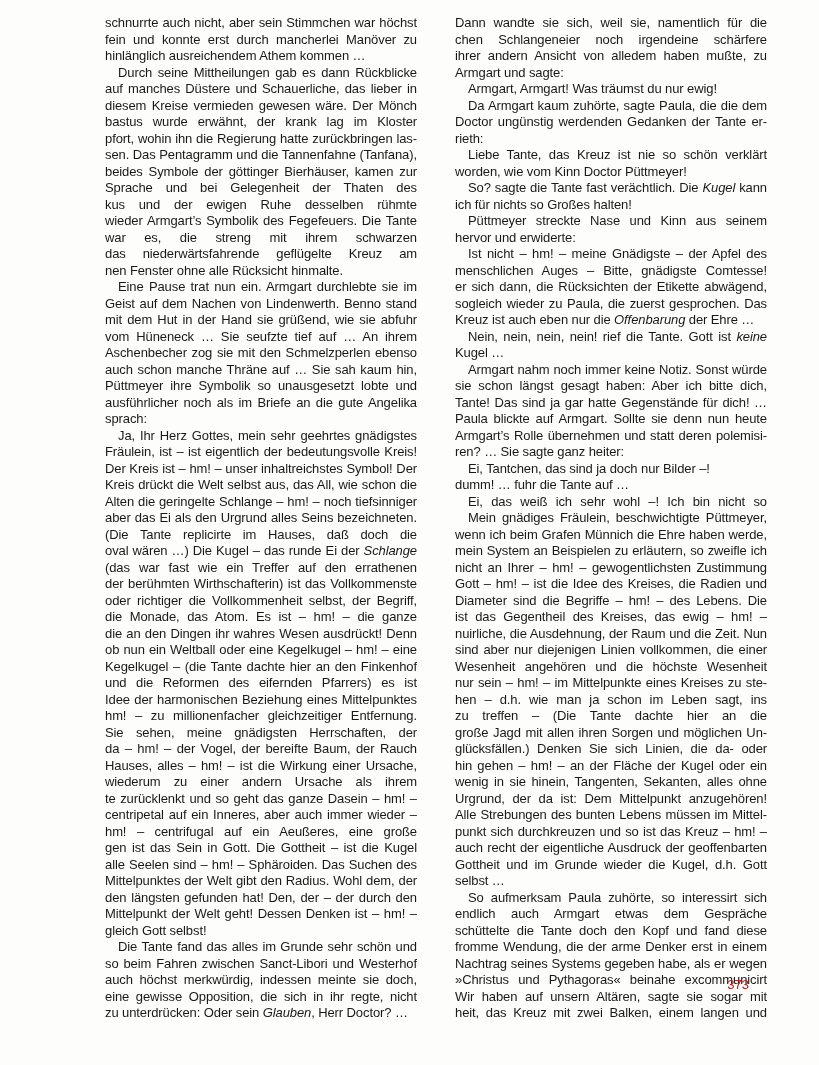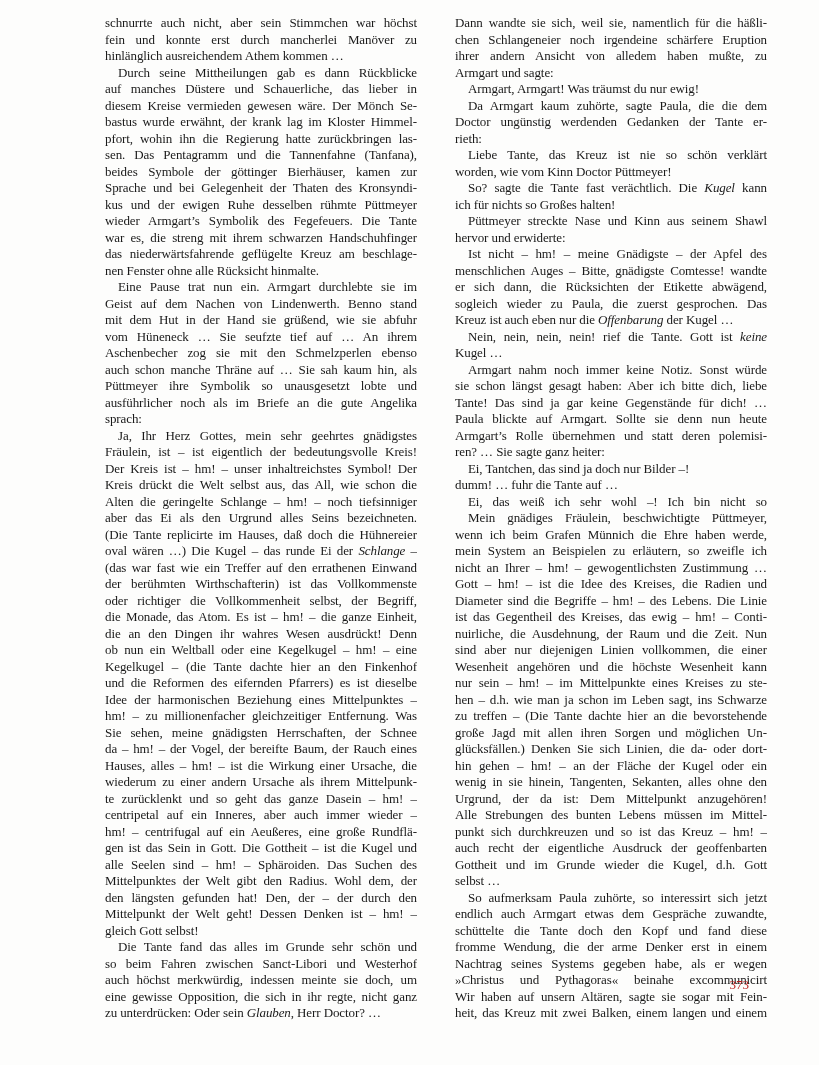--- a/index.html
+++ b/index.html
@@ -8,21 +8,21 @@
     width: 819px;
     height: 1065px;
     overflow: hidden;
     background: #fdfdfc;
   }
   .page {
     position: relative;
     width: 801px;
     height: 1065px;
     background: #fdfdfc;
-    font-family: Liberation Serif, serif;
+    font-family: Liberation Sans, sans-serif;
     color: #191919;
   }
   .columns {
     position: absolute;
     top: 15px;
     left: 105px;
     width: 662px;
     display: flex;
     gap: 38px;
   }
@@ -137,26 +137,26 @@
         <div class="line indent"><span>Liebe Tante, das Kreuz ist nie so schön verklärt</span></div>
         <div class="line end"><span>worden, wie vom Kinn Doctor Püttmeyer!</span></div>
         <div class="line indent"><span>So? sagte die Tante fast verächtlich. Die </span><i>Kugel</i><span> kann</span></div>
         <div class="line end"><span>ich für nichts so Großes halten!</span></div>
         <div class="line indent"><span>Püttmeyer streckte Nase und Kinn aus seinem Shawl</span></div>
         <div class="line end"><span>hervor und erwiderte:</span></div>
         <div class="line indent"><span>Ist nicht – hm! – meine Gnädigste – der Apfel des</span></div>
         <div class="line"><span>menschlichen Auges – Bitte, gnädigste Comtesse! wandte</span></div>
         <div class="line"><span>er sich dann, die Rücksichten der Etikette abwägend,</span></div>
         <div class="line"><span>sogleich wieder zu Paula, die zuerst gesprochen. Das</span></div>
-        <div class="line end"><span>Kreuz ist auch eben nur die </span><i>Offenbarung</i><span> der Kugel …</span></div>
+        <div class="line end"><span>Kreuz ist auch eben nur die </span><i>Offenbarung</i><span> der Ehre …</span></div>
         <div class="line indent"><span>Nein, nein, nein, nein! rief die Tante. Gott ist </span><i>keine</i></div>
         <div class="line end"><span>Kugel …</span></div>
         <div class="line indent"><span>Armgart nahm noch immer keine Notiz. Sonst würde</span></div>
         <div class="line"><span>sie schon längst gesagt haben: Aber ich bitte dich, liebe</span></div>
-        <div class="line"><span>Tante! Das sind ja gar keine Gegenstände für dich! …</span></div>
+        <div class="line"><span>Tante! Das sind ja gar hatte Gegenstände für dich! …</span></div>
         <div class="line"><span>Paula blickte auf Armgart. Sollte sie denn nun heute</span></div>
         <div class="line"><span>Armgart’s Rolle übernehmen und statt deren polemisi-</span></div>
         <div class="line end"><span>ren? … Sie sagte ganz heiter:</span></div>
         <div class="line indent end"><span>Ei, Tantchen, das sind ja doch nur Bilder –!</span></div>
         <div class="line end"><span>dumm! … fuhr die Tante auf …</span></div>
         <div class="line indent"><span>Ei, das weiß ich sehr wohl –! Ich bin nicht so</span></div>
         <div class="line indent"><span>Mein gnädiges Fräulein, beschwichtigte Püttmeyer,</span></div>
         <div class="line"><span>wenn ich beim Grafen Münnich die Ehre haben werde,</span></div>
         <div class="line"><span>mein System an Beispielen zu erläutern, so zweifle ich</span></div>
         <div class="line"><span>nicht an Ihrer – hm! – gewogentlichsten Zustimmung …</span></div>

